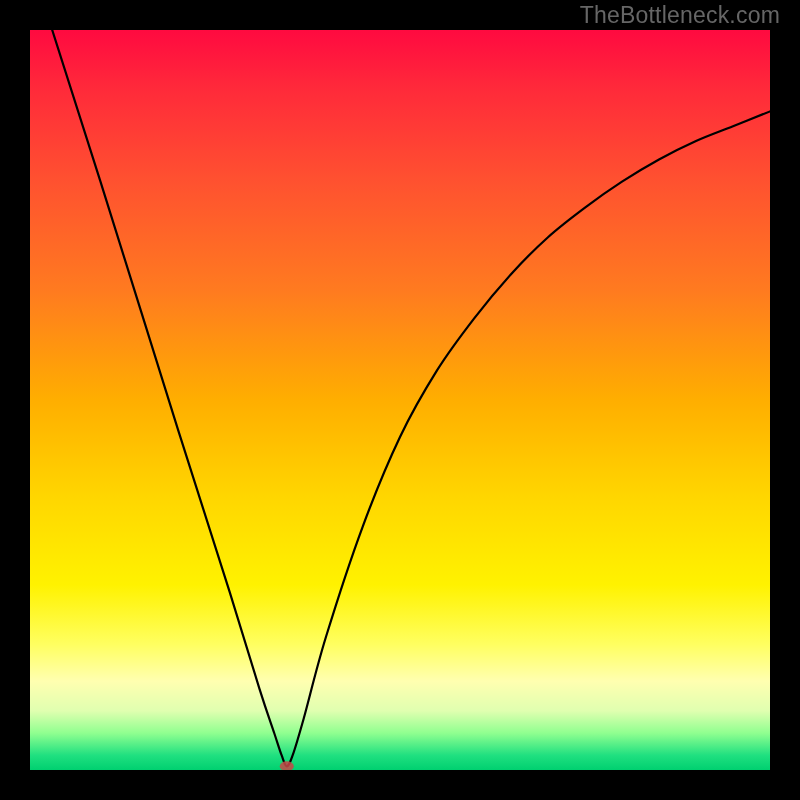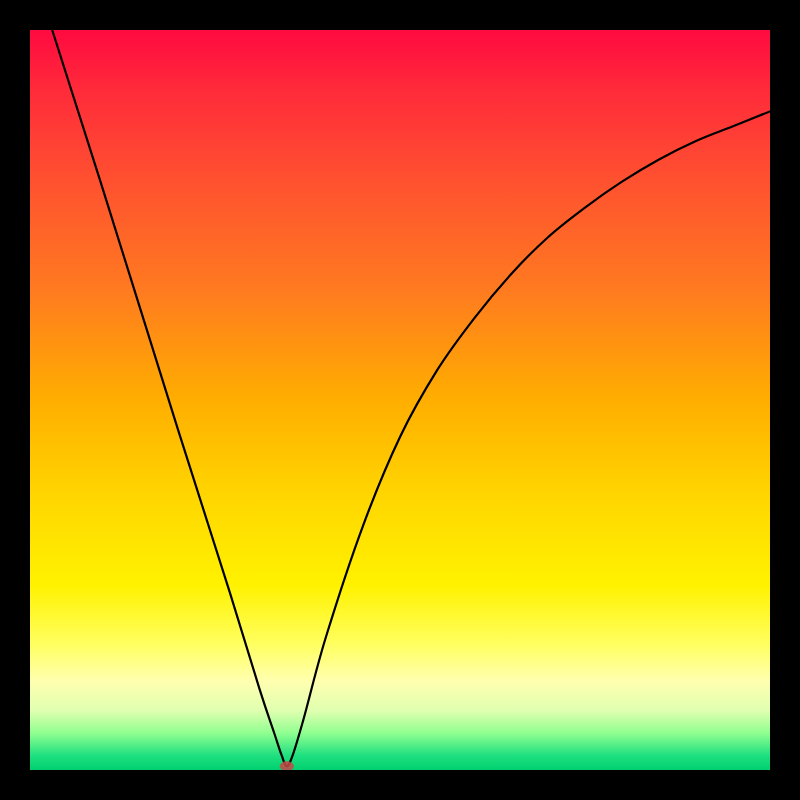--- a/index.html
+++ b/index.html
@@ -63,20 +63,21 @@
   }
   .marker {
     fill: rgba(200, 70, 70, 0.85);
     stroke: none;
   }
 </style>
 </head>
 <body>
 <div class="outer">
 
+  <div class="watermark">TheBottleneck.com</div>
 
   <div class="plot-area">
     <svg class="plot-svg" viewBox="0 0 740 740">
       <path id="curve-path" class="data-curve" d="M 22.2,0 C 30.833333333333332,27.133333333333326 53.03333333333333,96.19999999999996 74,162.79999999999995 C 94.96666666666667,229.39999999999995 127.03333333333333,332.99999999999994 148,399.59999999999997 C 168.96666666666667,466.2 186.23333333333335,519.2333333333333 199.8,562.4 C 213.36666666666667,605.5666666666666 222,635.1666666666667 229.4,658.6 C 236.8,682.0333333333333 240.5,691.9 244.20000000000002,703 C 247.90000000000003,714.1 249.50333333333336,719.6500000000001 251.60000000000002,725.2 C 253.6966666666667,730.75 254.93000000000004,736.3 256.78000000000003,736.3 C 258.63,736.3 259.86333333333334,733.2166666666667 262.7,725.2 C 265.53666666666663,717.1833333333334 268.25,707.9333333333334 273.8,688.2 C 279.35,668.4666666666667 286.1333333333333,638.8666666666667 296,606.8 C 305.8666666666667,574.7333333333332 320.6666666666667,529.0999999999999 333,495.79999999999995 C 345.3333333333333,462.49999999999994 357.66666666666663,432.9 370,407 C 382.33333333333337,381.1 394.66666666666674,360.1333333333333 407.00000000000006,340.4 C 419.33333333333337,320.66666666666663 431.6666666666667,304.6333333333333 444,288.6 C 456.3333333333333,272.5666666666667 468.6666666666667,257.76666666666665 481,244.2 C 493.3333333333333,230.63333333333333 505.6666666666667,218.30000000000004 518,207.20000000000005 C 530.3333333333334,196.10000000000005 542.6666666666666,186.85000000000005 555,177.60000000000002 C 567.3333333333334,168.35 579.6666666666666,159.7166666666666 592,151.69999999999993 C 604.3333333333334,143.68333333333325 616.6666666666666,136.28333333333333 629,129.5 C 641.3333333333334,122.71666666666668 653.6666666666666,116.55 666,111 C 678.3333333333334,105.45 690.6666666666666,101.13333333333338 703,96.20000000000005 C 715.3333333333334,91.26666666666671 733.8333333333334,83.86666666666666 740,81.39999999999998"></path>
       <ellipse id="marker" class="marker" cx="256.78000000000003" cy="736.3" rx="7" ry="5"></ellipse>
     </svg>
   </div>
 
 </div>
 

